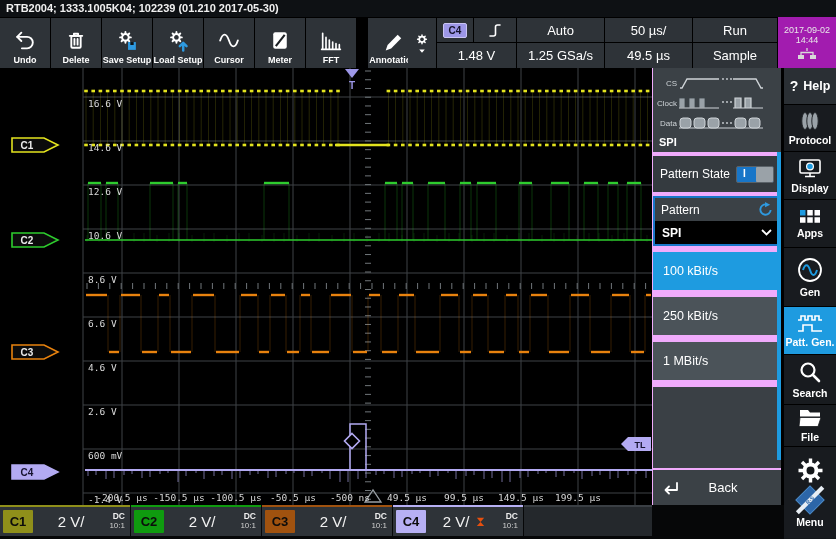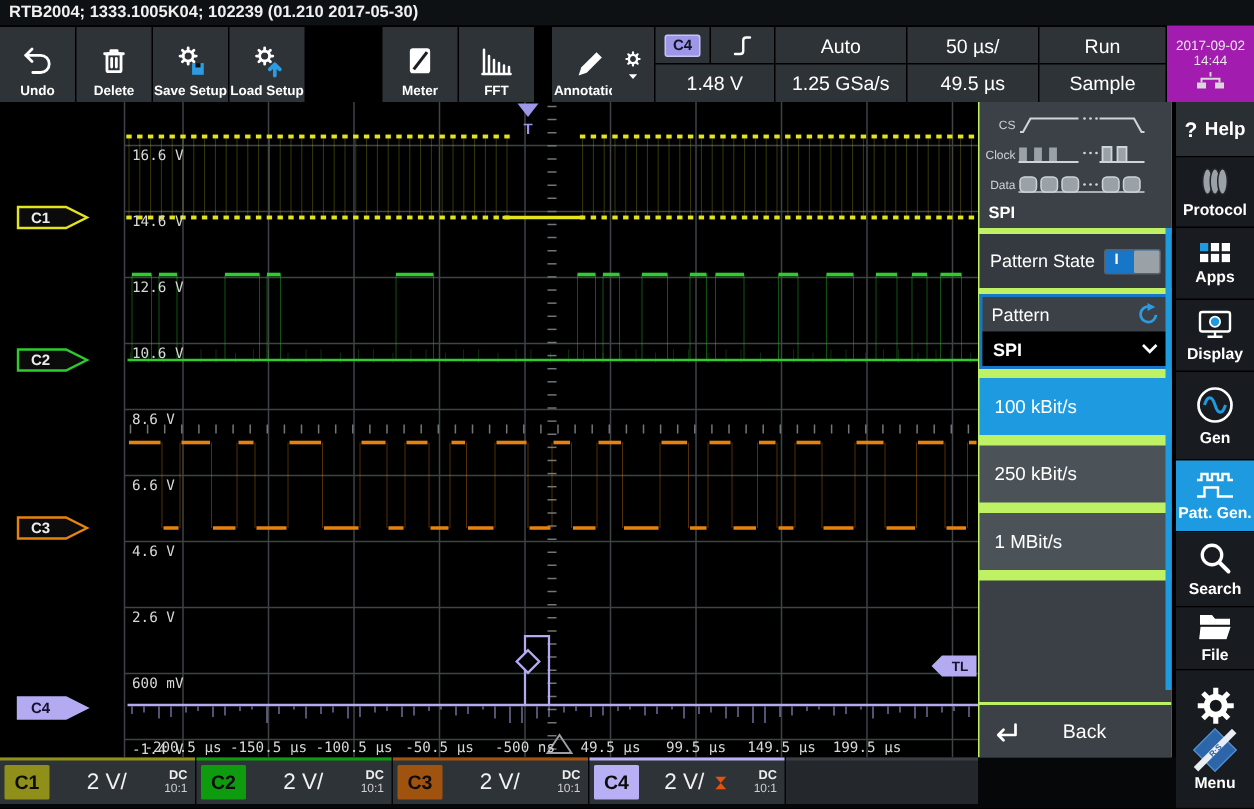--- a/index.html
+++ b/index.html
@@ -27,21 +27,21 @@
   #datecell{position:absolute;left:778px;top:0;width:58px;height:51px;background:#a21caf;
     display:flex;flex-direction:column;align-items:center;justify-content:center;gap:2px;}
   #datecell .dt{font-size:9px;line-height:10px;text-align:center;color:#e8e8e8;}
 
   
   #waveform{position:absolute;left:0;top:68px;width:652px;height:437px;background:#000;}
   #waveform svg text{font-family:"DejaVu Sans Mono",monospace;}
   #waveform svg text.blabel{font-family:"Liberation Sans",sans-serif;font-weight:bold;}
 
   
-  #panel{position:absolute;left:652px;top:68px;width:129px;height:437px;background:#bef264;}
+  #panel{position:absolute;left:652px;top:68px;width:129px;height:437px;background:#f0abfc;}
   #spibox{position:absolute;left:1px;top:0;width:128px;height:84px;background:#3b4146;}
   #spibox .spilabel{position:absolute;left:6px;bottom:4px;font-size:11px;font-weight:bold;color:#fff;}
   #staterow{position:absolute;left:1px;top:88px;width:128px;height:36px;background:#343a3f;
     display:flex;align-items:center;justify-content:space-between;padding:0 7px;}
   #staterow .slabel{font-size:12px;color:#fff;}
   #toggle{width:38px;height:17px;background:#1876c8;border:1px solid #5a6268;border-radius:2px;
     position:relative;cursor:pointer;}
   #toggle .on{position:absolute;left:6px;top:1px;font-size:10px;font-weight:bold;color:#fff;}
   #toggle .knob{position:absolute;right:0;top:0;width:17px;height:15px;background:#9aa2a8;border-radius:1px;}
   #patterngroup{position:absolute;left:1px;top:128px;width:128px;height:50px;border:2px solid #1876c8;background:#3b4146;cursor:pointer;}
@@ -122,20 +122,26 @@
       </svg>
     <span class="tlabel">Save Setup</span>
   </div>
   <div class="tbtn" style="left:153px">
     <svg width="26" height="25" viewBox="0 0 24 24">
       <circle class="ticon" cx="10.5" cy="9" r="3.2"></circle>
       <path class="ticon" d="M10.5 3.8 v2 M10.5 12.2 v2 M5.3 9 h2 M13.7 9 h2 M6.8 5.3 l1.4 1.4 M12.8 11.3 l1.4 1.4 M14.2 5.3 l-1.4 1.4 M8.2 11.3 l-1.4 1.4"></path>
       <path d="M17 21.5 V14.5 M13.8 17.5 l3.2 -3.2 3.2 3.2" stroke="#2e9ae0" stroke-width="2.4" fill="none" stroke-linecap="round" stroke-linejoin="round"></path>
       </svg>
     <span class="tlabel">Load Setup</span>
+  </div>
+  <div class="tbtn" style="left:204px">
+    <svg width="26" height="25" viewBox="0 0 24 24">
+      <path class="ticon" d="M3.5 12 C6 4.5 9.5 4.5 12 12 C14.5 19.5 18 19.5 20.5 12"></path>
+      </svg>
+    <span class="tlabel">Cursor</span>
   </div>
   <div class="tbtn" style="left:255px">
     <svg width="26" height="25" viewBox="0 0 24 24">
       <rect x="5.5" y="4" width="13" height="16" rx="2" fill="#fff"></rect>
       <path d="M16.5 6.5 L8 17.5" stroke="#1b1f23" stroke-width="2"></path>
       </svg>
     <span class="tlabel">Meter</span>
   </div>
   <div class="tbtn" style="left:306px">
     <svg width="26" height="25" viewBox="0 0 24 24">
@@ -882,38 +888,38 @@
     <span class="slbl">Help</span>
   </div>
   <div class="sitem" id="s-protocol">
     <svg width="26" height="20" viewBox="0 0 26 20">
       <ellipse cx="8" cy="10" rx="3.2" ry="8.5" fill="#9aa2a8" stroke="#23272b" stroke-width="1"></ellipse>
       <ellipse cx="13" cy="10" rx="3.2" ry="8.5" fill="#9aa2a8" stroke="#23272b" stroke-width="1"></ellipse>
       <ellipse cx="18" cy="10" rx="3.2" ry="8.5" fill="#9aa2a8" stroke="#23272b" stroke-width="1"></ellipse>
       </svg>
     <span class="slbl">Protocol</span>
   </div>
+  <div class="sitem" id="s-display">
+    <svg width="26" height="21" viewBox="0 0 26 21">
+      <rect x="3" y="2" width="20" height="13" rx="1.5" stroke="#fff" stroke-width="1.6" fill="none"></rect>
+      <circle cx="13" cy="8.5" r="3.4" fill="#1e9be0" stroke="#fff" stroke-width="1.2"></circle>
+      <path d="M13 15 v3 M8 18.5 H18" stroke="#fff" stroke-width="1.6"></path>
+      </svg>
+    <span class="slbl">Display</span>
+  </div>
   <div class="sitem" id="s-apps">
     <svg width="22" height="15" viewBox="0 0 22 15">
       <rect x="1" y="1" width="5.5" height="5.5" fill="#1e9be0"></rect>
       <rect x="8.25" y="1" width="5.5" height="5.5" fill="#fff"></rect>
       <rect x="15.5" y="1" width="5.5" height="5.5" fill="#fff"></rect>
       <rect x="1" y="8.25" width="5.5" height="5.5" fill="#fff"></rect>
       <rect x="8.25" y="8.25" width="5.5" height="5.5" fill="#fff"></rect>
       <rect x="15.5" y="8.25" width="5.5" height="5.5" fill="#fff"></rect>
       </svg>
     <span class="slbl">Apps</span>
-  </div>
-  <div class="sitem" id="s-display">
-    <svg width="26" height="21" viewBox="0 0 26 21">
-      <rect x="3" y="2" width="20" height="13" rx="1.5" stroke="#fff" stroke-width="1.6" fill="none"></rect>
-      <circle cx="13" cy="8.5" r="3.4" fill="#1e9be0" stroke="#fff" stroke-width="1.2"></circle>
-      <path d="M13 15 v3 M8 18.5 H18" stroke="#fff" stroke-width="1.6"></path>
-      </svg>
-    <span class="slbl">Display</span>
   </div>
   <div class="sitem" id="s-gen">
     <svg width="26" height="26" viewBox="0 0 26 26">
       <circle cx="13" cy="13" r="11" stroke="#fff" stroke-width="1.8" fill="none"></circle>
       <path d="M6 13 C8 6.5 11 6.5 13 13 C15 19.5 18 19.5 20 13" stroke="#1e9be0" stroke-width="2" fill="none"></path>
       </svg>
     <span class="slbl">Gen</span>
   </div>
   <div class="sitem" id="s-pattgen">
     <svg width="28" height="19" viewBox="0 0 28 19">

